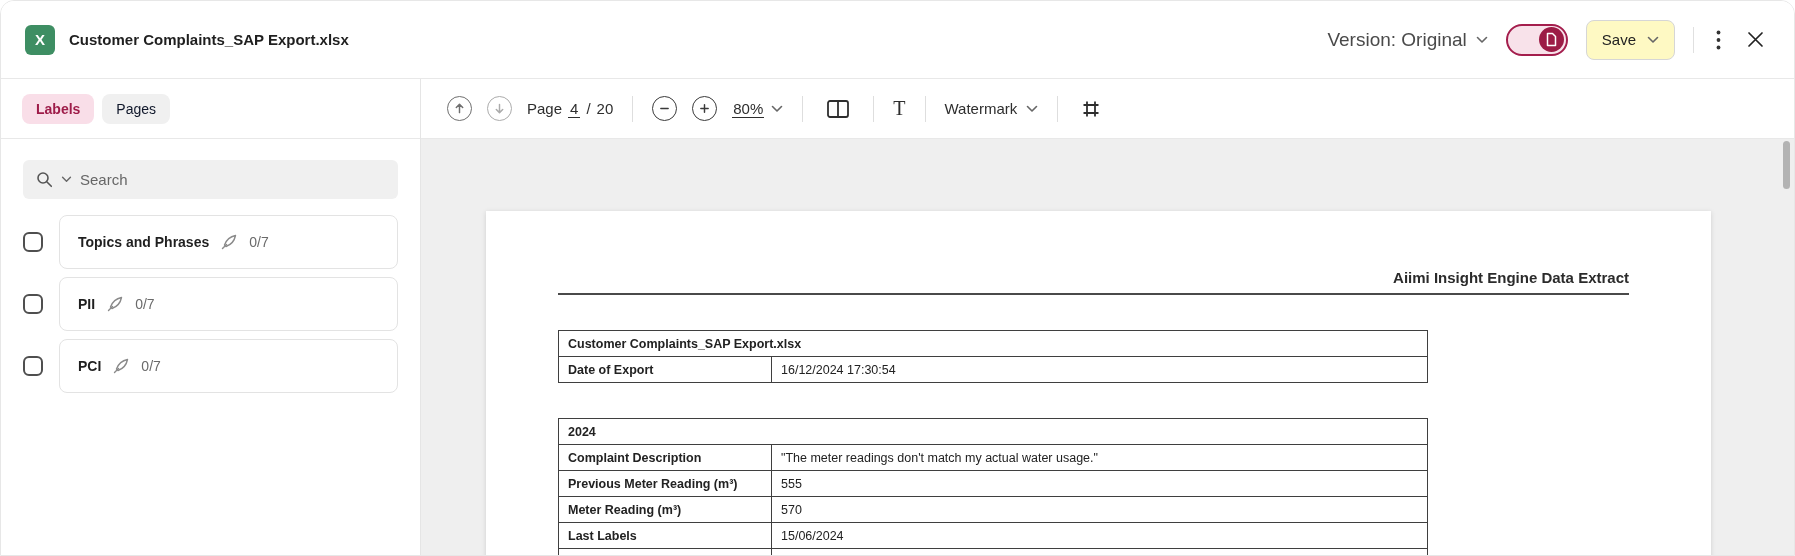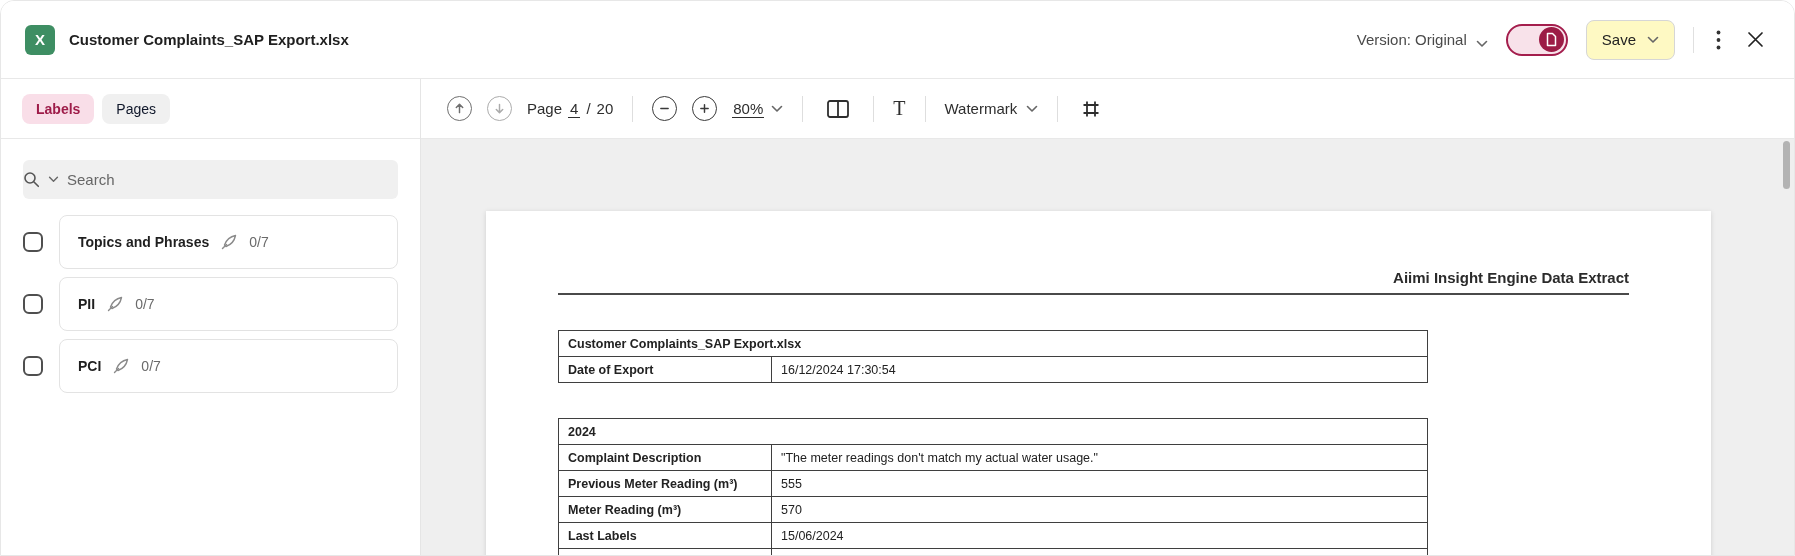--- a/index.html
+++ b/index.html
@@ -9,21 +9,21 @@
     border-radius:14px 14px 0 0; overflow:hidden; display:flex; flex-direction:column; background:#fff; }
 
   
   .topbar { height:78px; flex:0 0 78px; display:flex; align-items:center;
     justify-content:space-between; padding:0 26px 0 24px; border-bottom:1px solid #e8e8e8; background:#fff; }
   .topbar-left { display:flex; align-items:center; gap:14px; }
   .excel-badge { width:30px; height:30px; border-radius:6px; background:#3E8E63; color:#fff;
     font-weight:bold; font-size:15px; display:flex; align-items:center; justify-content:center; }
   .doc-title { font-size:15px; font-weight:bold; color:#1f1f1f; }
   .topbar-right { display:flex; align-items:center; gap:18px; }
-  .version { display:flex; align-items:flex-end; gap:9px; font-size:15px; color:#4a4a4a; cursor:pointer; }
+  .version { display:flex; align-items:center; gap:9px; font-size:19px; color:#4a4a4a; cursor:pointer; }
   .chev { stroke:#666; stroke-width:1.6; fill:none; stroke-linecap:round; stroke-linejoin:round; }
   .toggle { width:62px; height:32px; border-radius:16px; background:#F8E2EA; border:2px solid #A41E4D;
     position:relative; cursor:pointer; }
   .toggle .knob { width:25px; height:25px; border-radius:50%; background:#9C1C46; position:absolute;
     right:2px; top:1.5px; display:flex; align-items:center; justify-content:center; }
   .save-btn { display:flex; align-items:center; gap:11px; height:40px; padding:0 15px;
     border:1px solid #d6d6d6; border-radius:8px; background:#fef9c3; font-size:15px; color:#222;
     font-family:inherit; cursor:pointer; }
   .vdiv { width:1px; height:26px; background:#e0e0e0; }
   .icon-btn { background:none; border:none; cursor:pointer; display:flex; align-items:center;
@@ -36,21 +36,21 @@
   .sidebar { width:420px; flex:0 0 420px; border-right:1px solid #e5e5e5; background:#fff;
     display:flex; flex-direction:column; }
   .tabs-row { height:60px; flex:0 0 60px; border-bottom:1px solid #e8e8e8; display:flex;
     align-items:center; padding:0 21px; gap:8px; }
   .tab { height:30px; padding:0 14px; border-radius:8px; display:flex; align-items:center;
     font-size:14px; cursor:pointer; border:none; font-family:inherit; }
   .tab.active { background:#F9DEE8; color:#9E1C49; font-weight:bold; }
   .tab.inactive { background:#f0f0f0; color:#0f172a; font-weight:normal; }
   .sidebar-body { padding:21px 22px 0 22px; }
   .search-box { height:39px; background:#f0f0f0; border-radius:6px; display:flex; align-items:center;
-    padding:0 0; gap:8px; margin-bottom:16px; }
+    padding:0 13px; gap:8px; margin-bottom:16px; }
   .search-box input { flex:1; background:transparent; border:none; outline:none; font-size:15px;
     color:#333; font-family:inherit; }
   .search-box input::placeholder { color:#666; }
   .label-row { display:flex; align-items:center; gap:16px; margin-bottom:8px; }
   .checkbox { width:20px; height:20px; border:2px solid #4f4f4f; border-radius:6px; background:#fff;
     flex:0 0 20px; cursor:pointer; }
   .label-card { flex:1; height:54px; border:1px solid #e3e3e3; border-radius:8px; background:#fff;
     display:flex; align-items:center; padding:16px 18px; gap:11px; cursor:pointer; }
   .label-name { font-size:14px; font-weight:bold; color:#1f1f1f; }
   .label-count { font-size:14px; color:#6a6a6a; }

